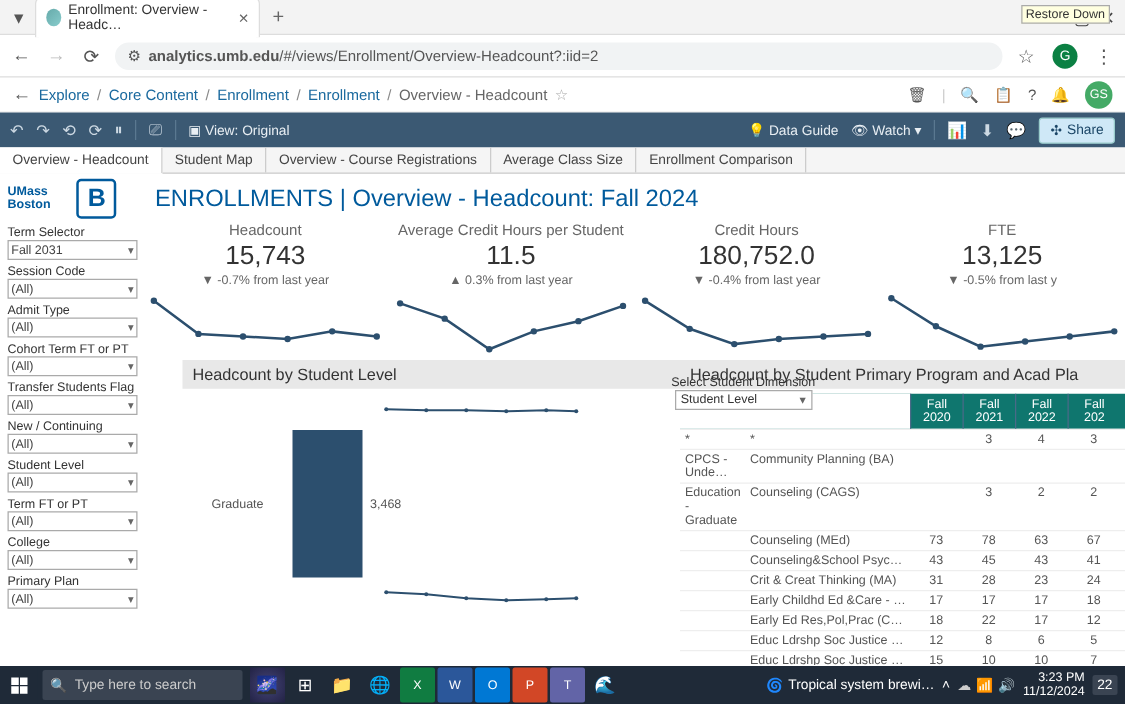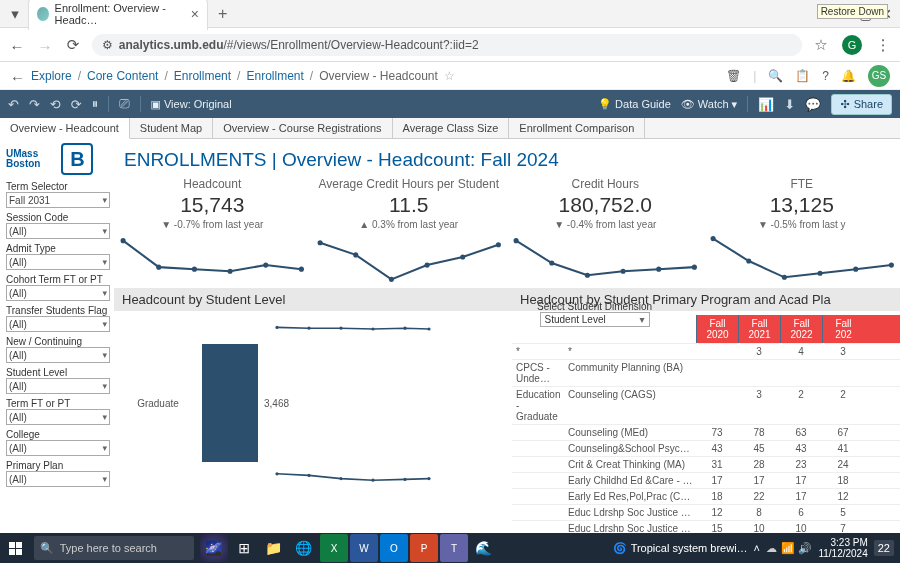--- a/index.html
+++ b/index.html
@@ -60,40 +60,40 @@
 .kpi-row { display: flex; }
 .kpi { flex: 1; text-align: center; padding: 0 4px; }
 .kpi-label { font-size: 12px; color: #666; }
 .kpi-val { font-size: 21px; color: #333; margin: 2px 0; }
 .kpi-delta { font-size: 10px; color: #666; display: flex; align-items: center; justify-content: center; gap: 2px; }
 .spark { width: 100%; height: 52px; margin-top: 4px; }
 .spark svg { width: 100%; height: 100%; }
 .spark-line { fill: none; stroke: #2c4f6e; stroke-width: 2; }
 .spark-dot { fill: #2c4f6e; }
 
-.section-row { display: flex; margin-top: 2px; }
+.section-row { display: flex; margin-top: 2px; margin-left: 32px; }
 .sec-left { flex: 0 0 398px; }
 .sec-right { flex: 1; }
 .sec-hdr { background: #e8e8e8; font-size: 13px; color: #333; padding: 4px 8px; font-weight: 500; }
 .dim-sel-wrap { position: absolute; text-align: center; font-size: 10px; left: 537px; top: 301px;}
 .dim-sel { display: inline-flex; width: 110px; border: 1px solid #aaa; font-size: 10px; padding: 1px 4px; justify-content: space-between; background:#fff;}
 .dim-sel::after { content: "▾"; color: #666; }
 
 .level-chart { display: flex; padding: 10px 4px 0 4px; font-size: 10px; color: #555; }
 .level-left { width: 80px; display: flex; align-items: center; justify-content: center; }
 .level-mid { flex: 1; }
 .level-spark { height: 16px; }
 .level-spark svg { width: 100%; height: 100%; }
 .level-bar-row { display: flex; align-items: center; height: 120px; margin: 6px 0; }
 .level-bar { width: 56px; background: #2c4f6e; height: 118px; margin-left: 4px; }
 .level-val { margin-left: 6px; }
 
 
 .tbl-wrap { font-size: 10px; margin-top: 4px; }
-.tbl-head { display: flex; background: #ef4444; color: #fff; }
+.tbl-head { display: flex; background: #0f766e; color: #fff; }
 .tbl-head .th { padding: 3px 4px; text-align: center; }
 .th-spacer { width: 184px; background: #fff; }
 .th-y { width: 42px; border-left: 1px solid #4a6a88; }
 .tbl-row { display: flex; border-top: 1px solid #eee; }
 .td-cat { width: 54px; color: #555; padding: 2px 4px; }
 .td-prog { width: 130px; color: #555; padding: 2px 2px; white-space: nowrap; overflow: hidden; text-overflow: ellipsis; }
 .td-v { width: 42px; text-align: center; color: #555; padding: 2px 0; }
 
 
 .taskbar { position: fixed; bottom: 0; left: 0; right: 0; height: 30px; background: #1f2a38; display: flex; align-items: center; color: #fff; font-size: 11px; }

